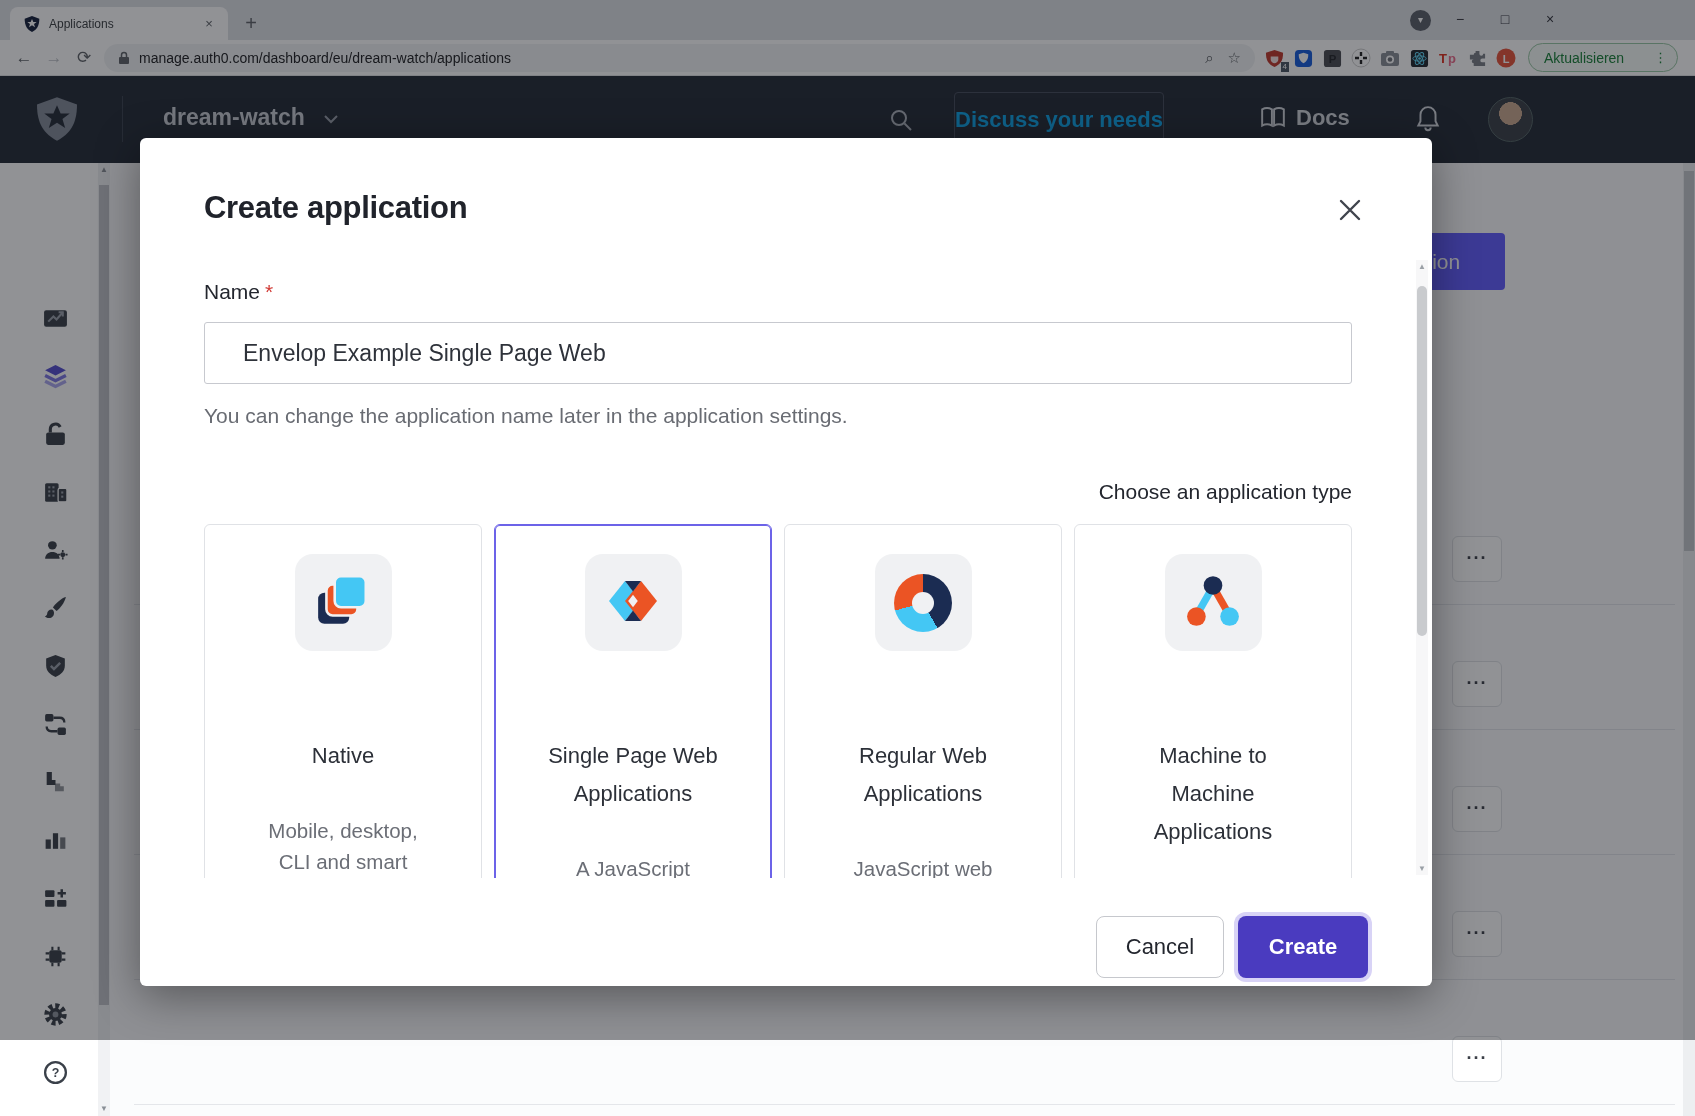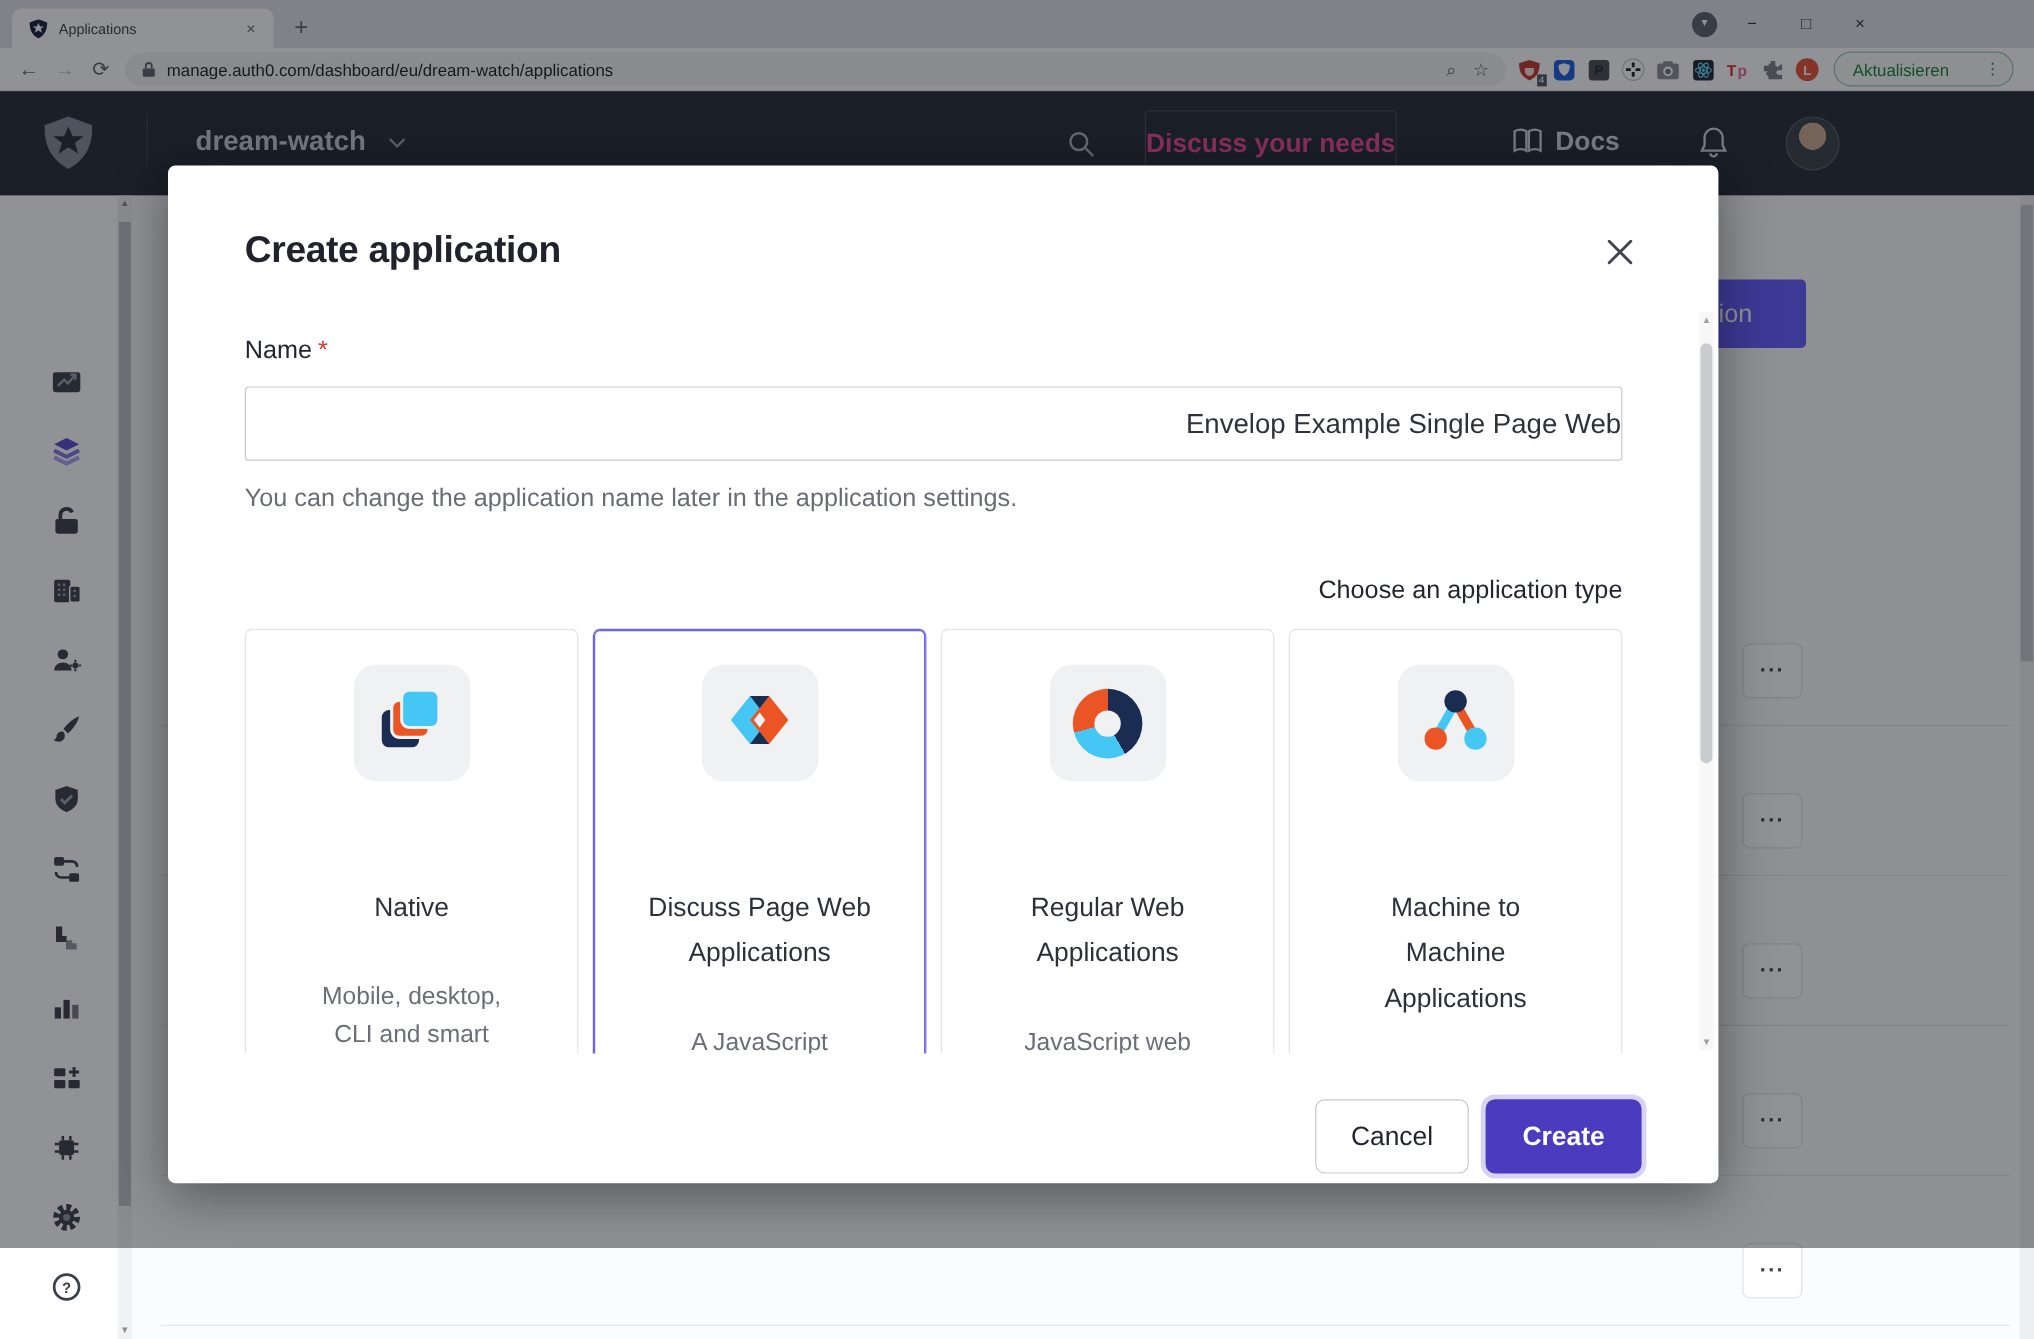--- a/index.html
+++ b/index.html
@@ -30,21 +30,21 @@
   .update-kebab { color:#188038; font-size:13px; margin-right:10px; letter-spacing:0; }
 
   
   .page { position:absolute; left:0; top:76px; width:1695px; height:1040px; background:#fbfcfd; }
   .app-header { position:absolute; left:0; top:0; width:1695px; height:87px; background:#242b37;font-weight:bold; }
   .logo { position:absolute; left:37px; top:19px; }
   .hdr-divider { position:absolute; left:122px; top:20px; width:1px; height:46px; background:#3c4350; }
   .tenant { position:absolute; left:163px; top:28px; color:#ccd0d7; font-size:23px; }
   .tenant-chev { position:absolute; left:323px; top:38px; }
   .hdr-search { position:absolute; left:888px; top:31px; }
-  .discuss-btn { position:absolute; left:954px; top:16px; width:210px; height:55px; border:1px solid #454c5b; border-radius:4px; color:#ec4899; font-size:22px; text-align:left; line-height:53px; }
+  .discuss-btn { position:absolute; left:954px; top:16px; width:210px; height:55px; border:1px solid #454c5b; border-radius:4px; color:#0ea5e9; font-size:22px; text-align:center; line-height:53px; }
   .docs { position:absolute; left:1260px; top:29px; display:flex; align-items:center; gap:10px; color:#d2d6dd; font-size:22px; }
   .bell { position:absolute; left:1415px; top:29px; }
   .avatar { position:absolute; left:1488px; top:21px; width:45px; height:45px; border-radius:50%; background:radial-gradient(circle at 50% 36%, #c9a88e 0 32%, #3a3f47 33% 100%); border:1px solid #566; }
 
   .sidebar { position:absolute; left:0; top:87px; width:110px; height:953px; background:#ffffff; }
   .side-icon { position:absolute; left:28px; width:54px; height:30px; display:flex; justify-content:center; }
   .side-icon svg { width:27px; height:27px; }
   .side-scroll { position:absolute; right:0; top:0; width:12px; height:953px; background:#f1f2f4; }
   .side-scroll .thumb { position:absolute; left:1px; top:22px; width:10px; height:820px; background:#c0c3c7; }
   .side-scroll .arr { position:absolute; left:0; width:12px; height:14px; color:#8a8f96; font-size:8px; text-align:center; line-height:14px; }
@@ -58,21 +58,21 @@
 
   .dim { position:absolute; left:0; top:0; width:1695px; height:1040px; background:rgba(16,18,24,0.46); z-index:50; }
 
   
   .modal { position:absolute; left:140px; top:138px; width:1292px; height:848px; background:#fff; border-radius:6px; z-index:100; box-shadow:0 10px 45px rgba(0,0,0,0.4); }
   .modal-title { position:absolute; left:64px; top:52px; font-size:31px; font-weight:600; color:#20232b; letter-spacing:-0.3px; }
   .modal-close { position:absolute; right:68px; top:58px; width:28px; height:28px; }
   .viewport { position:absolute; left:0; top:118px; width:1292px; height:622px; overflow:hidden; padding:0 80px 0 64px; }
   .name-label { margin-top:24px; font-size:21px; color:#23262e; }
   .req { color:#d13b36; margin-left:5px; }
-  .name-input { margin-top:18px; width:100%; height:62px; border:1px solid #c7c9cf; border-radius:3px; font-family:"Liberation Sans",sans-serif; font-size:23px; color:#2e323a; padding-left:38px; outline:none; background:#fff;text-align:right; }
+  .name-input { margin-top:18px; width:100%; height:62px; border:1px solid #c7c9cf; border-radius:3px; font-family:"Liberation Sans",sans-serif; font-size:23px; color:#2e323a; padding-left:38px; outline:none; background:#fff; }
   .helper { margin-top:20px; font-size:21px; color:#696c73; }
   .choose-label { margin-top:52px; font-size:21px; color:#23262e;text-align:right; }
   .cards { margin-top:20px; display:flex; gap:12px; }
   .card { flex:1; height:420px; border:1px solid #e0e2e6; border-radius:6px; background:#fff; }
   .card.selected { border-color:#6c63e8; box-shadow:inset 0 0 0 1px #6c63e8; }
   .tile { width:97px; height:97px; margin:29px auto 0; background:#f0f1f3; border-radius:18px; display:flex; align-items:center; justify-content:center; }
   .card-title { margin-top:86px; text-align:center; font-size:22px; color:#2c3038; line-height:38px; }
   .card-desc { margin-top:40px; text-align:center; font-size:20.5px; color:#6b6e76; line-height:31px; }
   .rwa-donut { width:58px; height:58px; border-radius:50%; background:conic-gradient(#1b2c52 0deg 150deg, #44c7f4 150deg 255deg, #eb5424 255deg 360deg); position:relative; }
   .rwa-donut::after { content:""; position:absolute; left:18px; top:18px; width:22px; height:22px; border-radius:50%; background:#f0f1f3; }
@@ -379,21 +379,21 @@
           <div class="tile">
             <span><svg width="60" height="56" viewBox="0 0 56 56">
                 <polygon points="4,28 20,8 36,28 20,48" fill="#44c7f4"></polygon>
                 <polygon points="20,28 36,8 52,28 36,48" fill="#eb5424"></polygon>
                 <polygon points="20,8 28,18.5 36,8" fill="#1b2c52"></polygon>
                 <polygon points="20,48 28,37.5 36,48" fill="#1b2c52"></polygon>
                 <polygon points="23.2,28 28,21.8 32.8,28 28,34.2" fill="#f0f1f3"></polygon>
               </svg></span>
           </div>
           <div class="card-title">
-            <div>Discuss Page Web</div>
+            <div>Single Page Web</div>
             <div>Applications</div>
           </div>
           <div class="card-desc">
             <div>A JavaScript</div>
           </div>
         </div>
         <div class="card">
           <div class="tile">
             <span>
               <div class="rwa-donut"></div>

